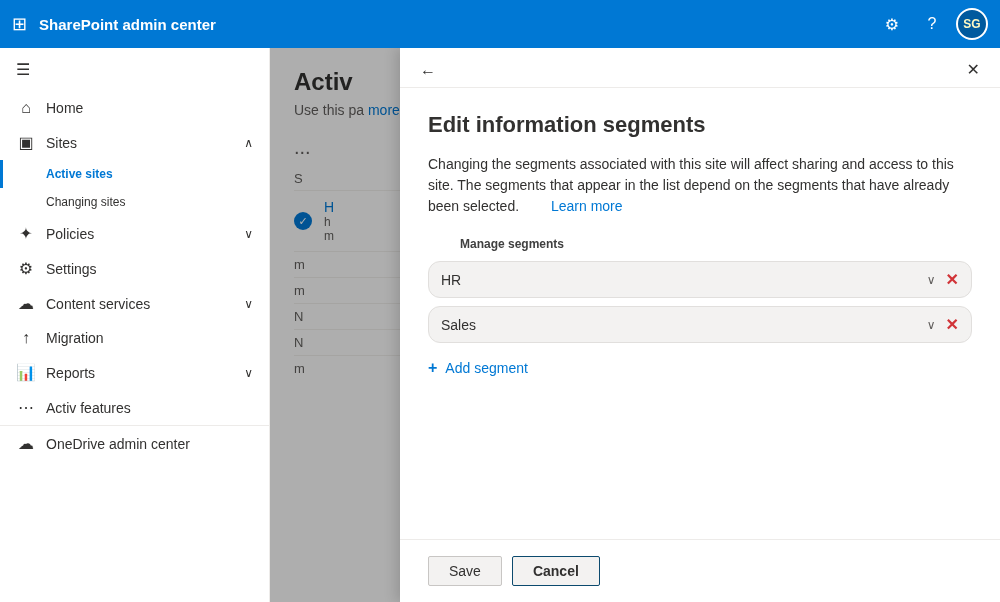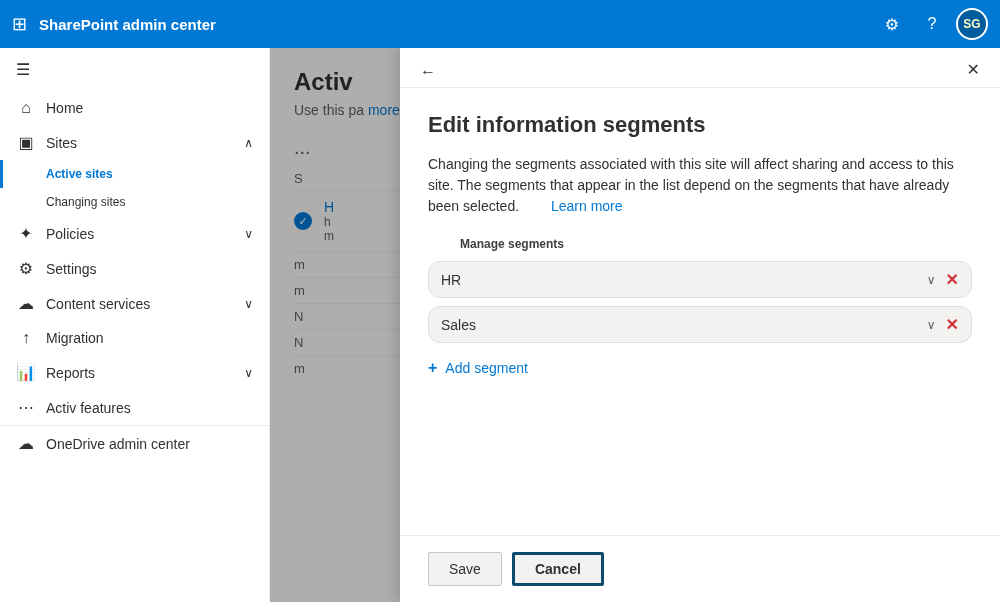--- a/index.html
+++ b/index.html
@@ -144,21 +144,21 @@
       background: #f3f2f1;
       border: 1px solid #c8c6c4;
       font-size: 14px;
       cursor: pointer;
       border-radius: 2px;
       color: #323130;
     }
     .btn-cancel {
       padding: 6px 20px;
       background: #f3f2f1;
-      border: 3px solid #0c4a6e;
+      border: 1px solid #0c4a6e;
       font-size: 14px;
       cursor: pointer;
       border-radius: 2px;
       color: #323130;
       font-weight: 600;
     }
 
     
     .sidebar-bottom {
       margin-top: auto;

